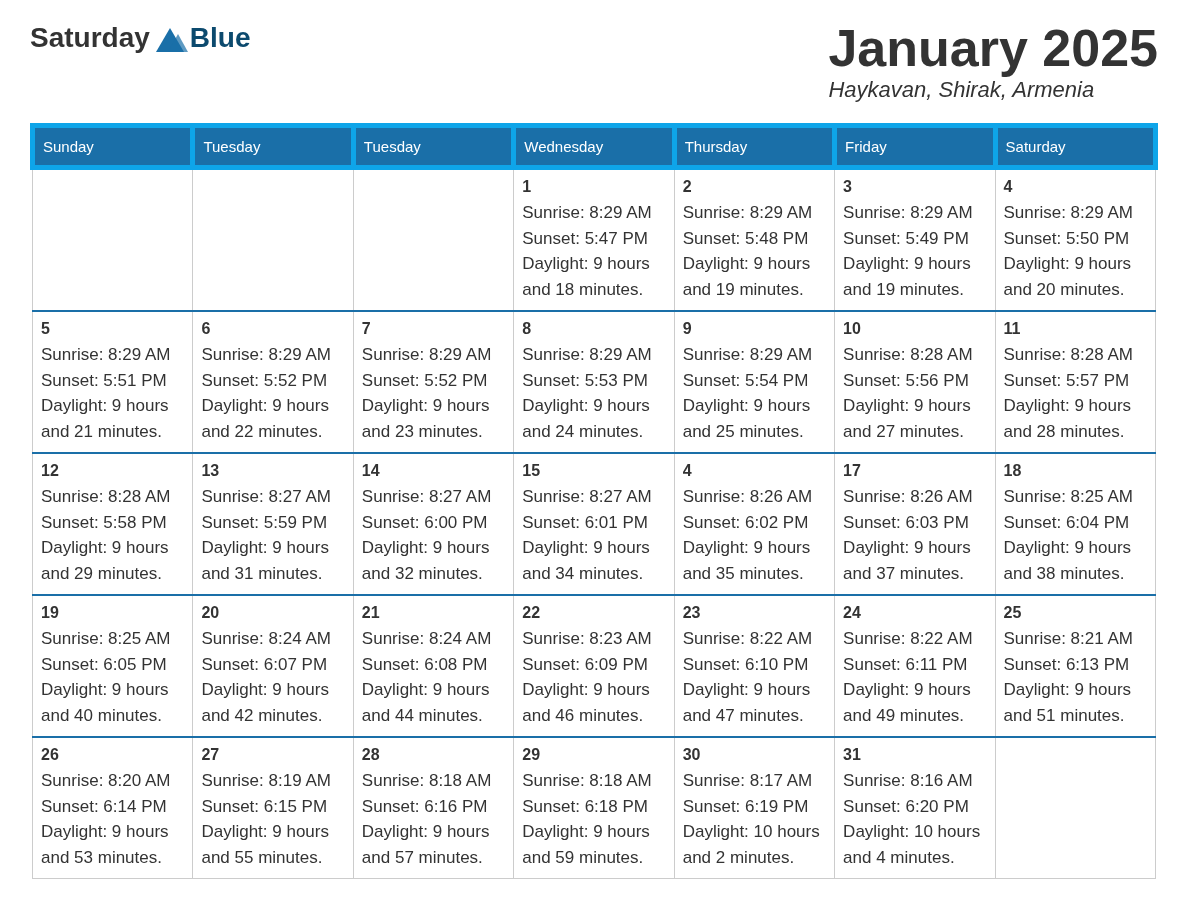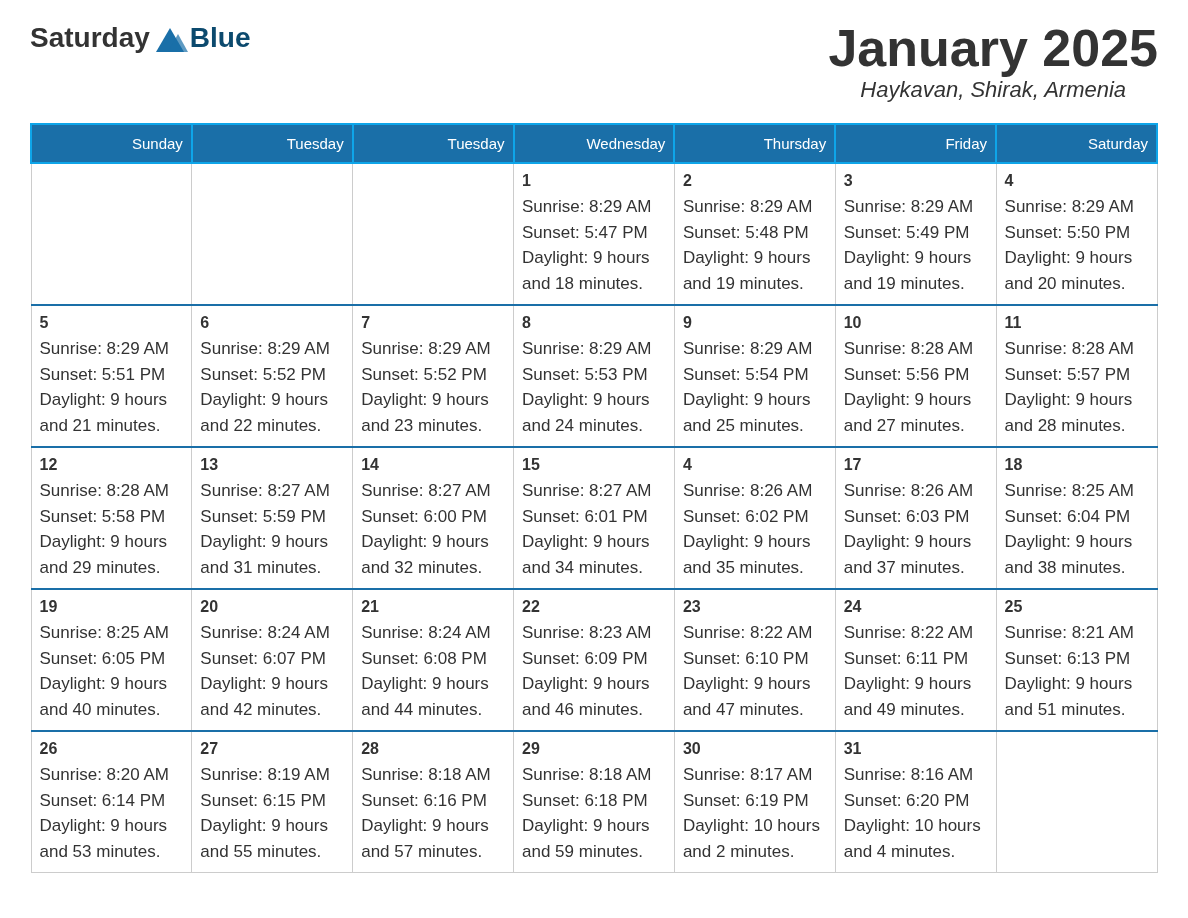--- a/index.html
+++ b/index.html
@@ -25,21 +25,21 @@
       width: 36px;
       height: 36px;
       margin: 0 2px;
     }
     .logo-text-blue {
       font-size: 28px;
       font-weight: bold;
       color: #0c4a6e;
     }
     .title-section {
-      text-align: center;
+      text-align: left;
     }
     .month-title {
       font-size: 52px;
       font-weight: bold;
       color: #333;
       line-height: 1.1;
     }
     .location-title {
       font-size: 22px;
       color: #333;
@@ -49,22 +49,22 @@
       width: 100%;
       border-collapse: collapse;
       table-layout: fixed;
     }
     thead tr th {
       background-color: #1a6fa8;
       color: white;
       padding: 10px 8px;
       font-size: 15px;
       font-weight: normal;
-      text-align: right;
-      border: 2px solid #0ea5e9;
+      text-align: left;
+      border: 5px solid #0ea5e9;
     }
     tbody tr td {
       vertical-align: top;
       padding: 8px 8px;
       border: 1px solid #ccc;
       border-top: 2px solid #1a6fa8;
       font-size: 12px;
       color: #333;
       height: 110px;
     }

